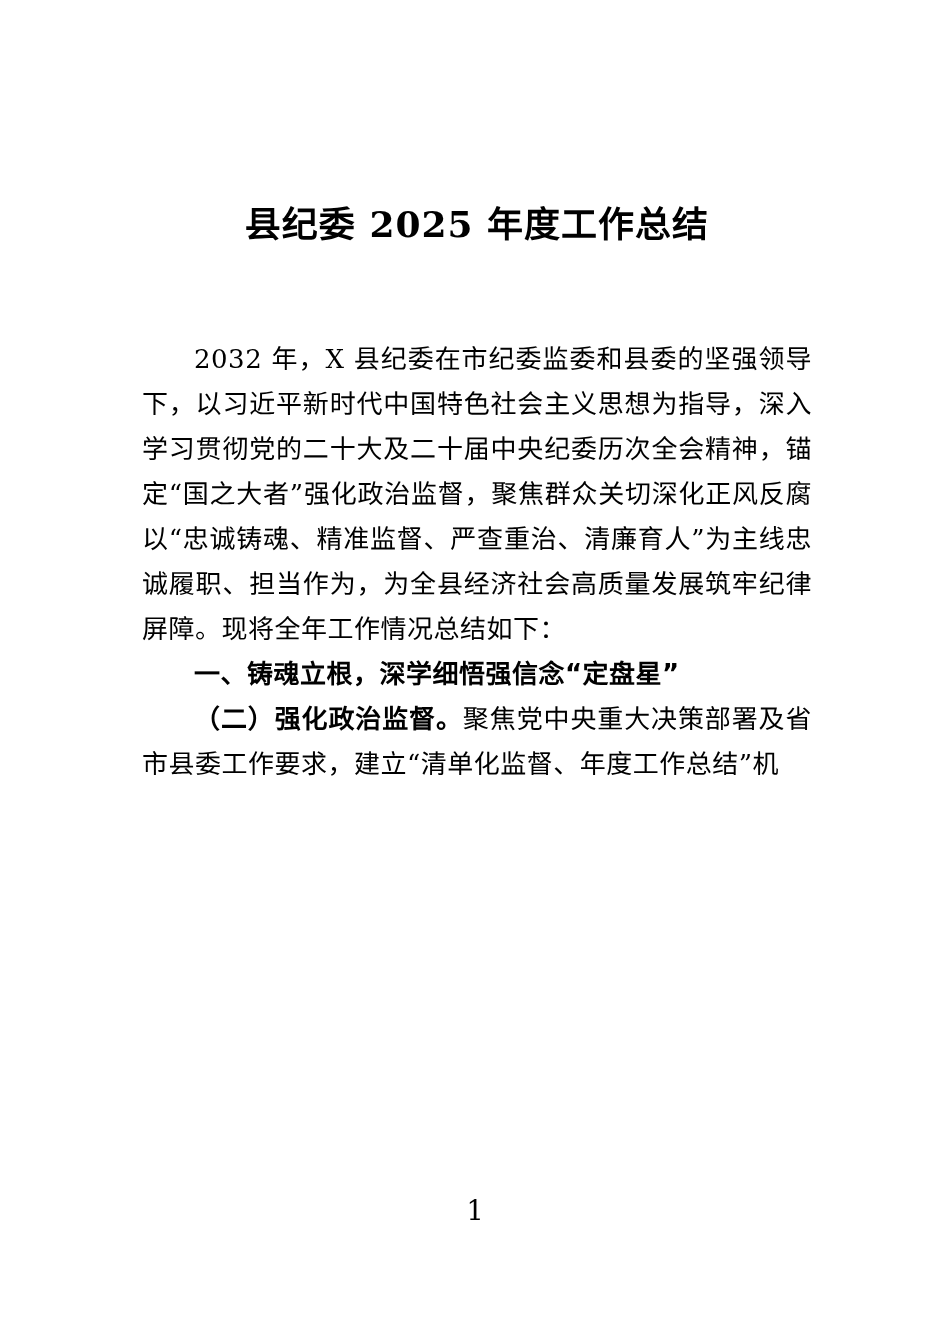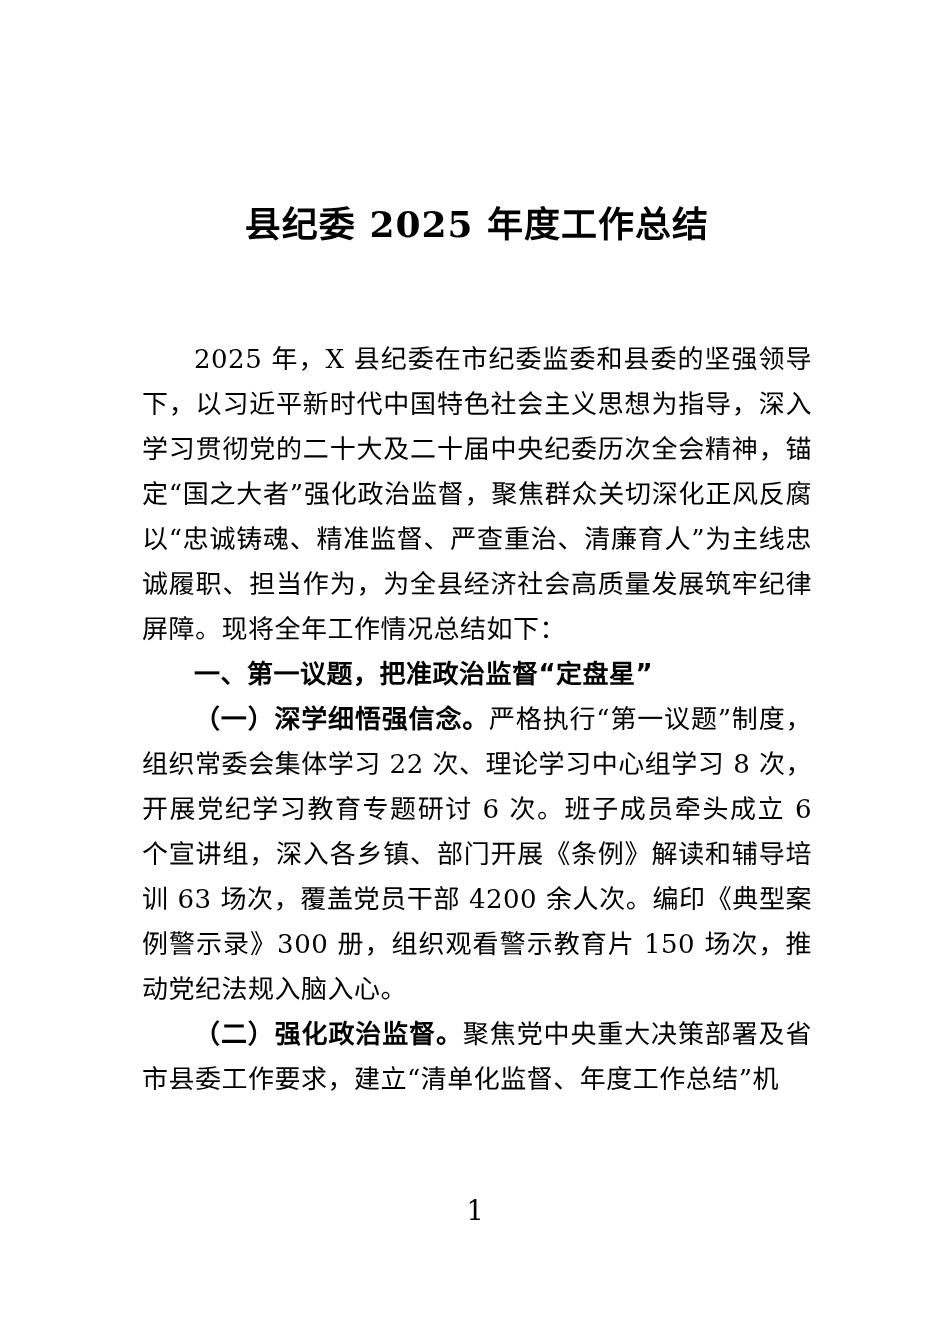--- a/index.html
+++ b/index.html
@@ -64,26 +64,25 @@
 </style>
 </head>
 <body>
 
 <div class="page">
 
   <h1 class="doc-title">县纪委 2025 年度工作总结</h1>
 
   <div class="doc-body">
 
-    <p class="para">2025 年，X 县纪委在市纪委监委和县委的坚强领导下，以习近平新时代中国特色社会主义思想为指导，深入学习贯彻党的二十大及二十届中央纪委历次全会精神，锚定“国之大者”强化政治监督，聚焦群众关切深化正风反腐以“忠诚铸魂、精准监督、严查重治、清廉育人”为主线忠诚履职、担当作为，为全县经济社会高质量发展筑牢纪律屏障。现将全年工作情况总结如下：</p>
+    <p class="para">2032 年，X 县纪委在市纪委监委和县委的坚强领导下，以习近平新时代中国特色社会主义思想为指导，深入学习贯彻党的二十大及二十届中央纪委历次全会精神，锚定“国之大者”强化政治监督，聚焦群众关切深化正风反腐以“忠诚铸魂、精准监督、严查重治、清廉育人”为主线忠诚履职、担当作为，为全县经济社会高质量发展筑牢纪律屏障。现将全年工作情况总结如下：</p>
 
-    <h2 class="section-heading">一、第一议题，把准政治监督“定盘星”</h2>
+    <h2 class="section-heading">一、铸魂立根，深学细悟强信念“定盘星”</h2>
 
 
-    <p class="para"><span class="lead-kai">（一）深学细悟强信念。</span><span>严格执行“第一议题”制度，组织常委会集体学习 22 次、理论学习中心组学习 8 次，开展党纪学习教育专题研讨 6 次。班子成员牵头成立 6 个宣讲组，深入各乡镇、部门开展《条例》解读和辅导培训 63 场次，覆盖党员干部 4200 余人次。编印《典型案例警示录》300 册，组织观看警示教育片 150 场次，推动党纪法规入脑入心。</span></p>
 
     <p class="para"><span class="lead-kai">（二）强化政治监督。</span><span>聚焦党中央重大决策部署及省市县委工作要求，建立“清单化监督、年度工作总结”机</span></p>
 
   </div>
 
   <div class="page-number">1</div>
 
 </div>
 
 </body></html>

